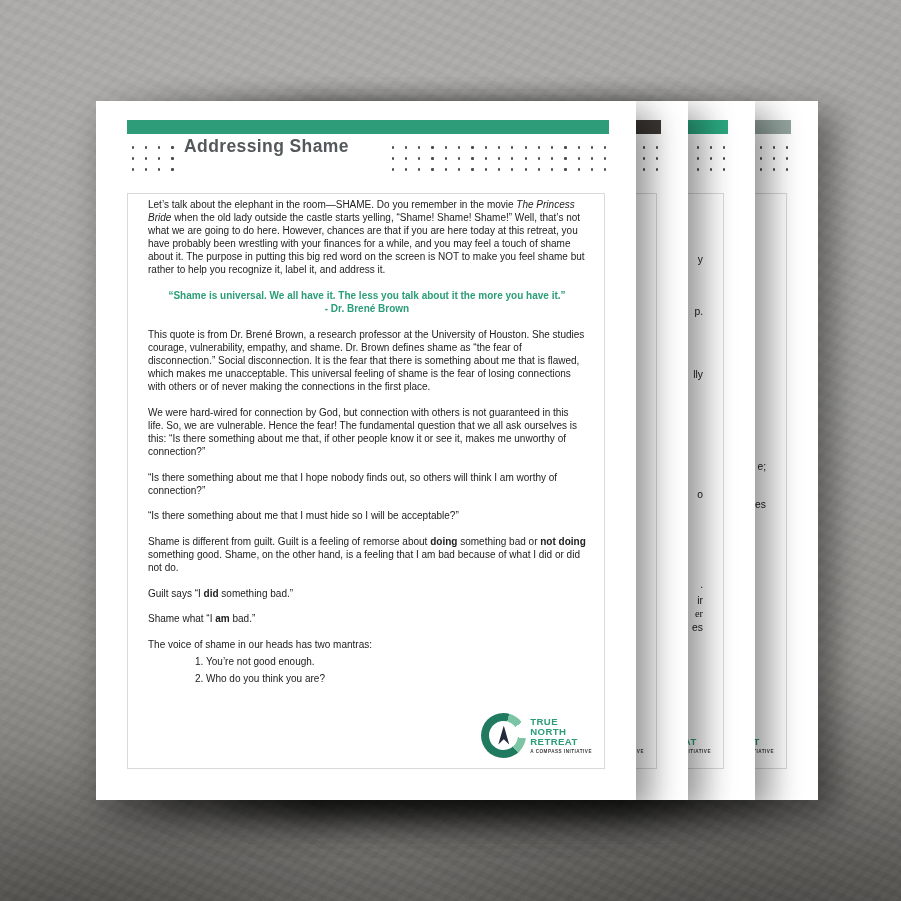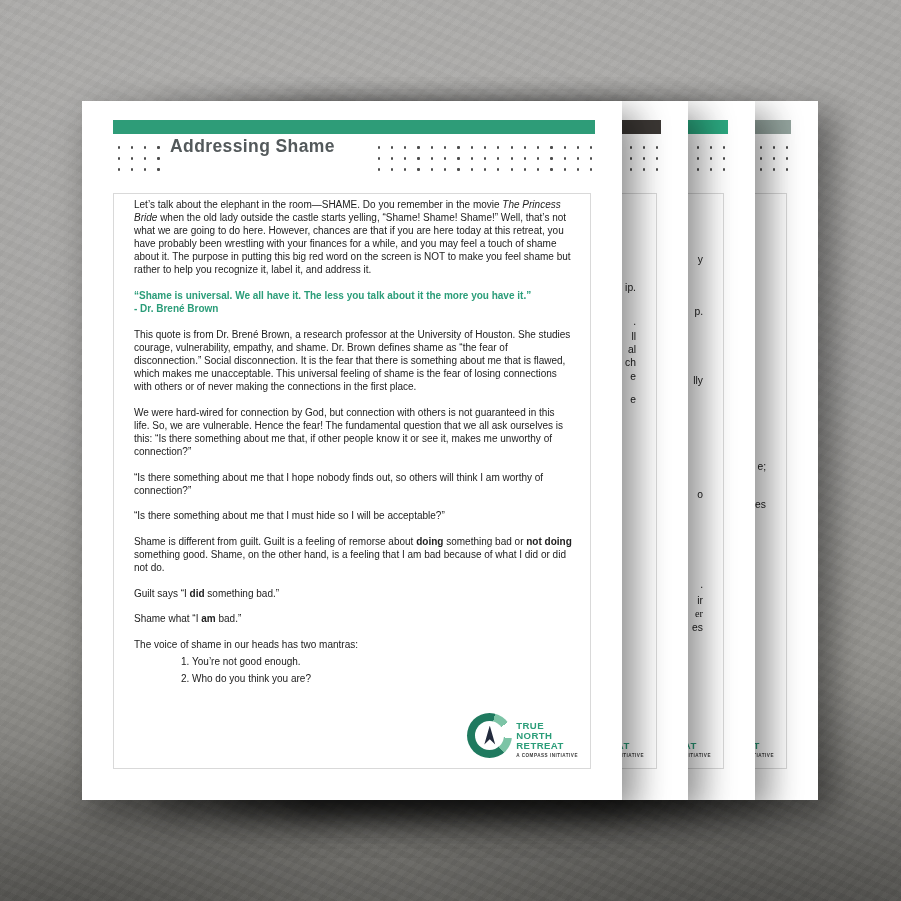--- a/index.html
+++ b/index.html
@@ -11,43 +11,43 @@
       repeating-linear-gradient(-47deg, rgba(0,0,0,0.015) 0 4px, rgba(255,255,255,0.015) 4px 9px),
       radial-gradient(120% 80% at 32% 22%, rgba(255,255,255,0.10), rgba(0,0,0,0) 60%),
       radial-gradient(90% 55% at 85% 108%, rgba(0,0,0,0.34), rgba(0,0,0,0) 58%),
       radial-gradient(80% 45% at 8% 106%, rgba(0,0,0,0.30), rgba(0,0,0,0) 52%),
       linear-gradient(180deg,#a9a8a6 0%,#a09f9d 45%,#94938f 72%,#7b7a76 88%,#686763 100%);
   }
   .page{
     position:absolute;top:101px;width:540px;height:699px;background:#ffffff;
     box-shadow:16px 10px 30px rgba(0,0,0,0.32), 4px 20px 36px rgba(0,0,0,0.18);
   }
-  #p1{left:82px;z-index:4;text-decoration:underline;}
+  #p1{left:96px;z-index:4;text-decoration:underline;}
   .bar{position:absolute;left:31px;top:19px;width:482px;height:14px;}
   .title{
     position:absolute;left:88px;top:35px;margin:0;
     font-size:17.5px;font-weight:bold;letter-spacing:0.4px;color:#53595b;white-space:nowrap;
   }
   .dots{position:absolute;display:grid;}
   .dots .dot{width:2.2px;height:2.2px;border-radius:50%;background:#4c4c4c;margin:auto;}
   .dots-left{left:30px;top:41px;}
   .dots-right{left:290px;top:41px;}
   .content-box{position:absolute;left:31px;top:92px;width:476px;height:574px;border:1px solid #d9d9d9;}
   .body{
     position:absolute;left:20px;right:18px;top:4px;
     font-size:10px;line-height:13.1px;color:#212121;
   }
   .body p{margin:0 0 12.5px 0;}
   .body i{font-style:italic;}
   .body b{font-weight:bold;}
-  .quote{color:#2b9d79;font-weight:bold;text-align:left;}
+  .quote{color:#2b9d79;font-weight:bold;text-align:center;}
   .body ol{margin:0 0 12px 0;padding-left:58px;}
   .body ol li{margin-bottom:4px;}
   .body p.tight{margin-bottom:4px;}
-  .logo{position:absolute;right:12px;bottom:10px;display:flex;align-items:flex-end;gap:4px;}
+  .logo{position:absolute;right:12px;bottom:10px;display:flex;align-items:center;gap:4px;}
   .logo-circle{
     position:relative;width:45px;height:45px;border-radius:50%;
     background:conic-gradient(#1f7a5f 0 4%, #7cc4a6 4% 15%, #ffffff 15% 27%, #7cc4a6 27% 39%, #1f7a5f 39% 100%);
   }
   .logo-inner{position:absolute;inset:8px;background:#ffffff;border-radius:50%;}
   .needle{
     position:absolute;left:50%;top:50%;transform:translate(-50%,-52%);
     width:17px;height:19px;background:#232b3d;
     clip-path:polygon(50% 0, 82% 100%, 50% 72%, 18% 100%);
   }
@@ -304,21 +304,21 @@
         <div class="logo-textblock">
           <div class="logo-line">TRUE</div>
           <div class="logo-line">NORTH</div>
           <div class="logo-line">RETREAT</div>
           <div class="logo-tagline">A COMPASS INITIATIVE</div>
         </div>
       </div>
       </div>
       <span class="frag" style="top: 152px;">y</span>
       <span class="frag" style="top: 204px;">p.</span>
-      <span class="frag" style="top: 273px;">lly</span>
+      <span class="frag" style="top: 267px;">lly</span>
       <span class="frag" style="top: 387px;">o</span>
       <span class="frag" style="top: 477px;">.</span>
       <span class="frag" style="top: 493px; text-align: right;">ir</span>
       <span class="frag" style="top: 506px; font-family: Liberation Serif, serif;">er</span>
       <span class="frag" style="top: 520px;">es</span>
     </div>
     <div class="page" style="left: 278px; z-index: 1;">
       <div class="bar" style="background: rgb(148, 164, 158);"></div>
       <div class="dots dots-right" style="grid-template-columns: repeat(17, 13.3px); grid-auto-rows: 11px;">
         <span class="dot"></span>

